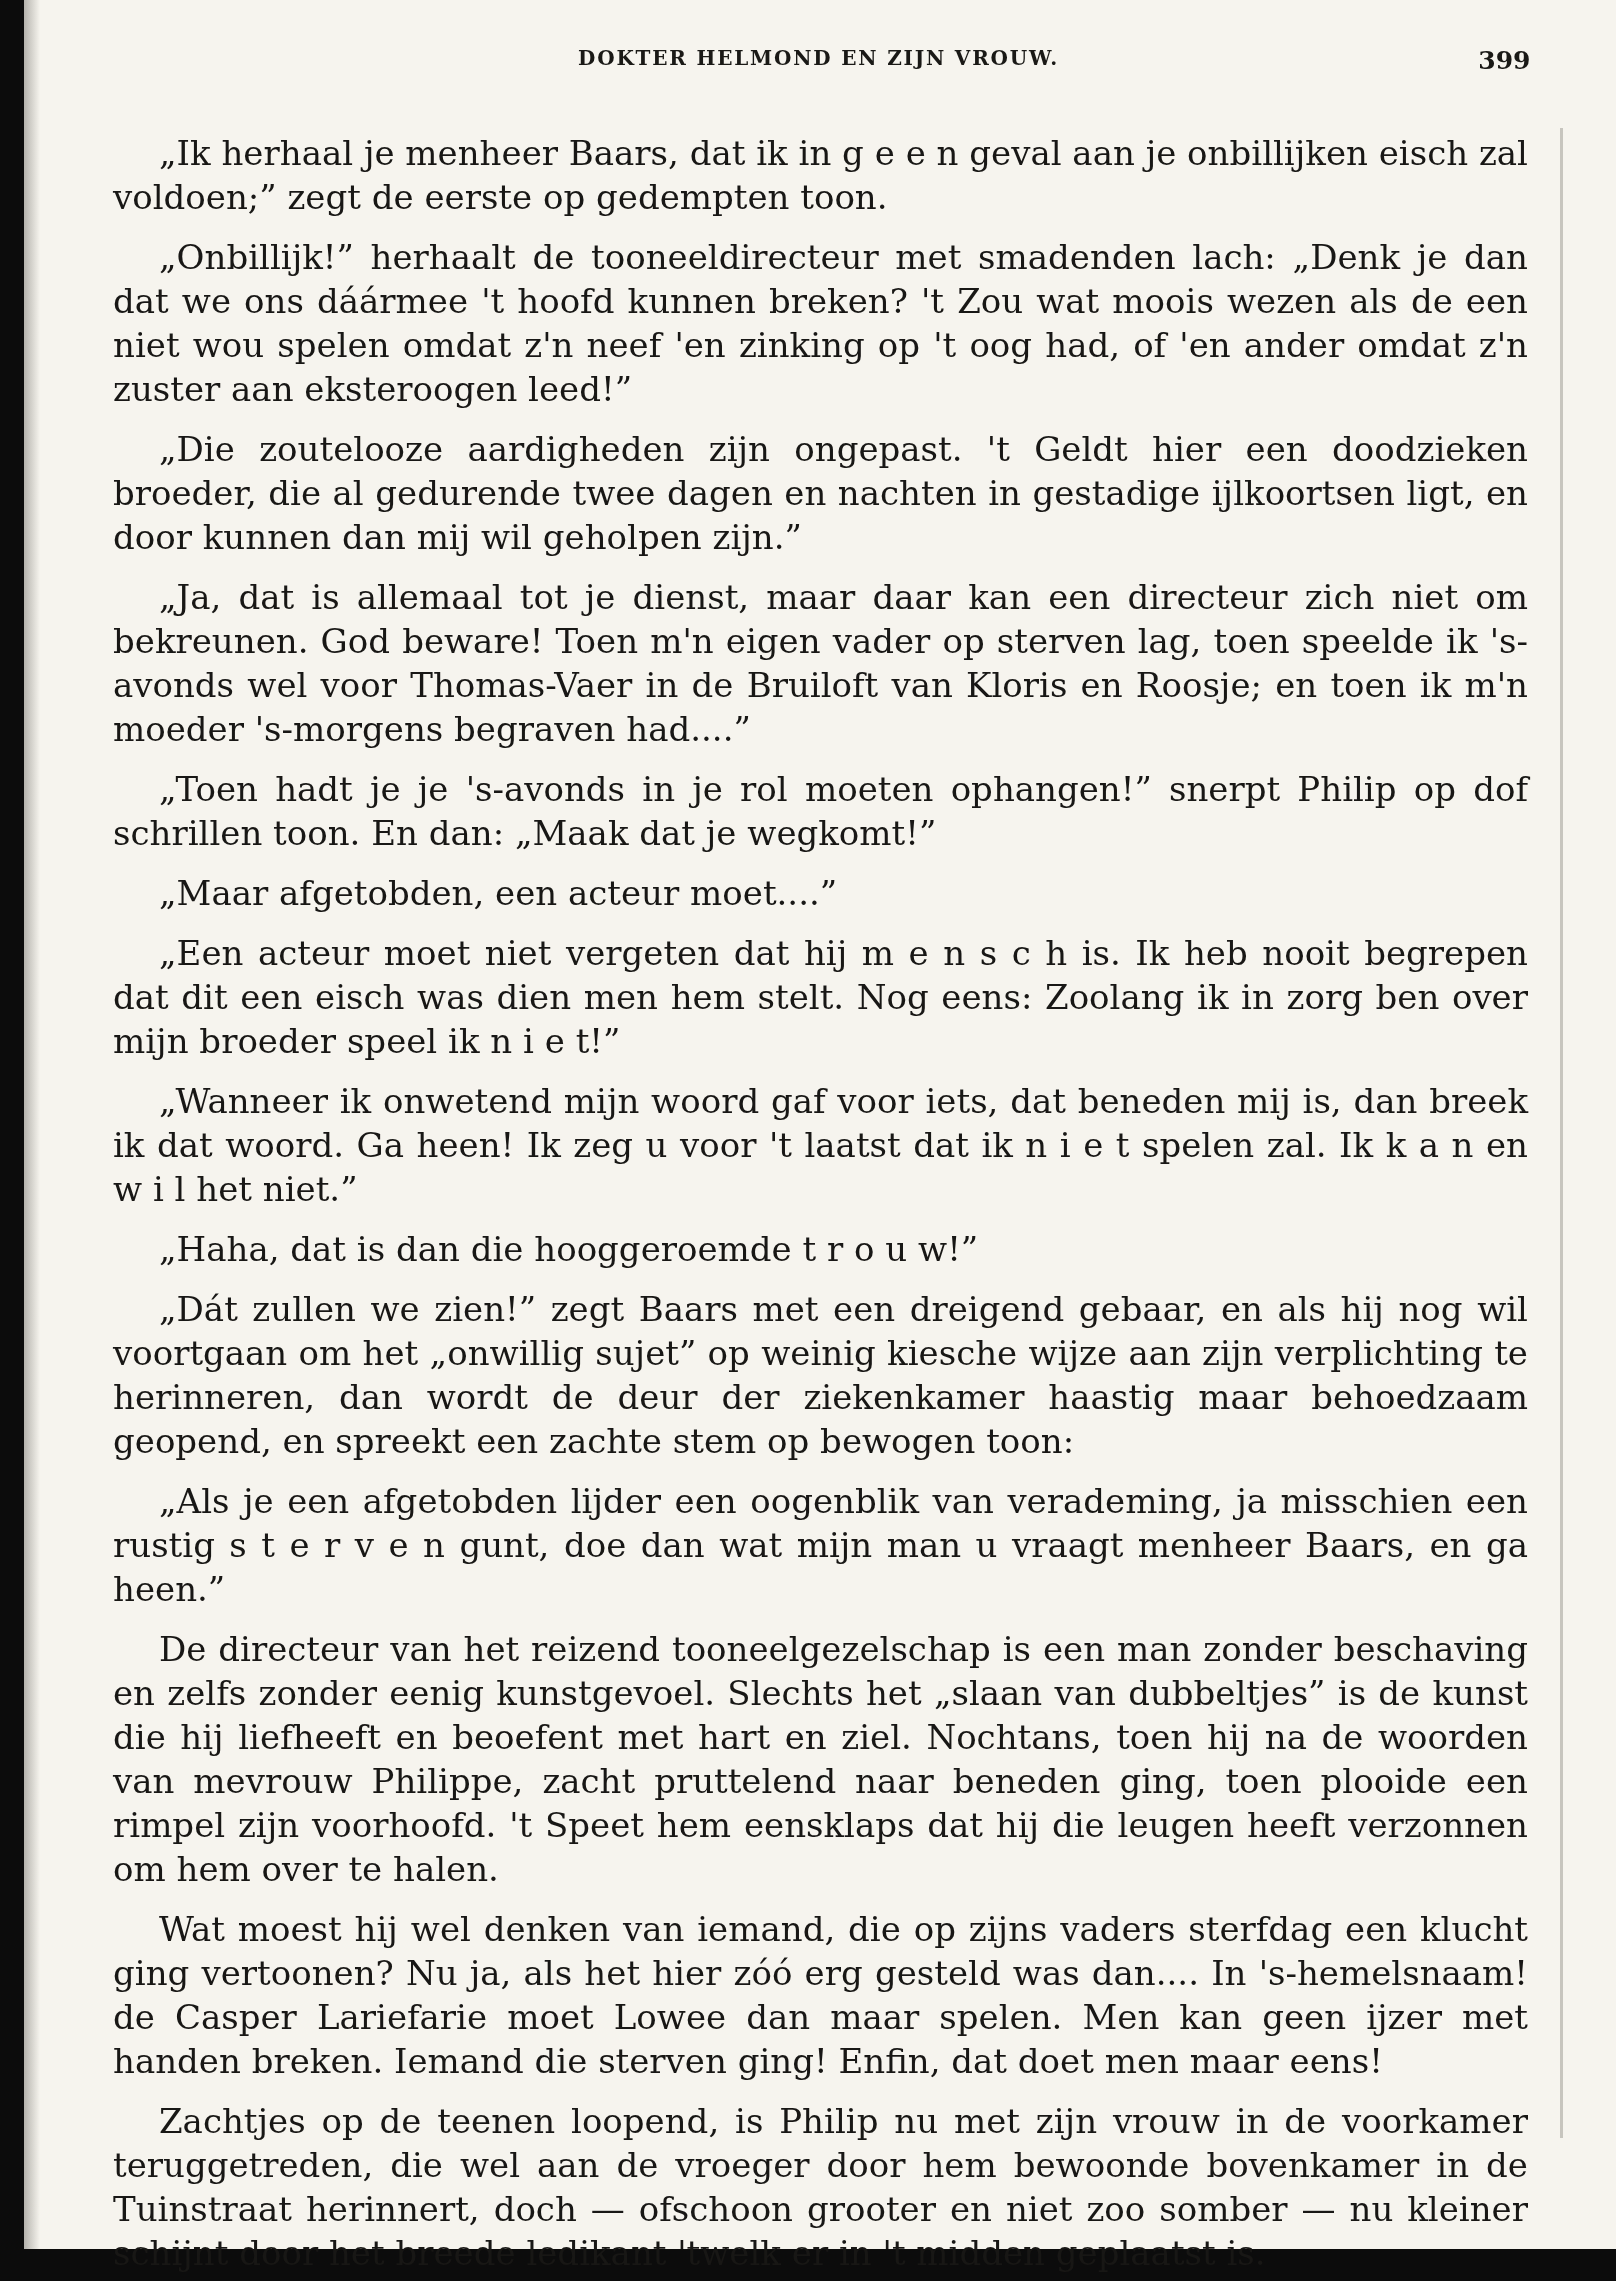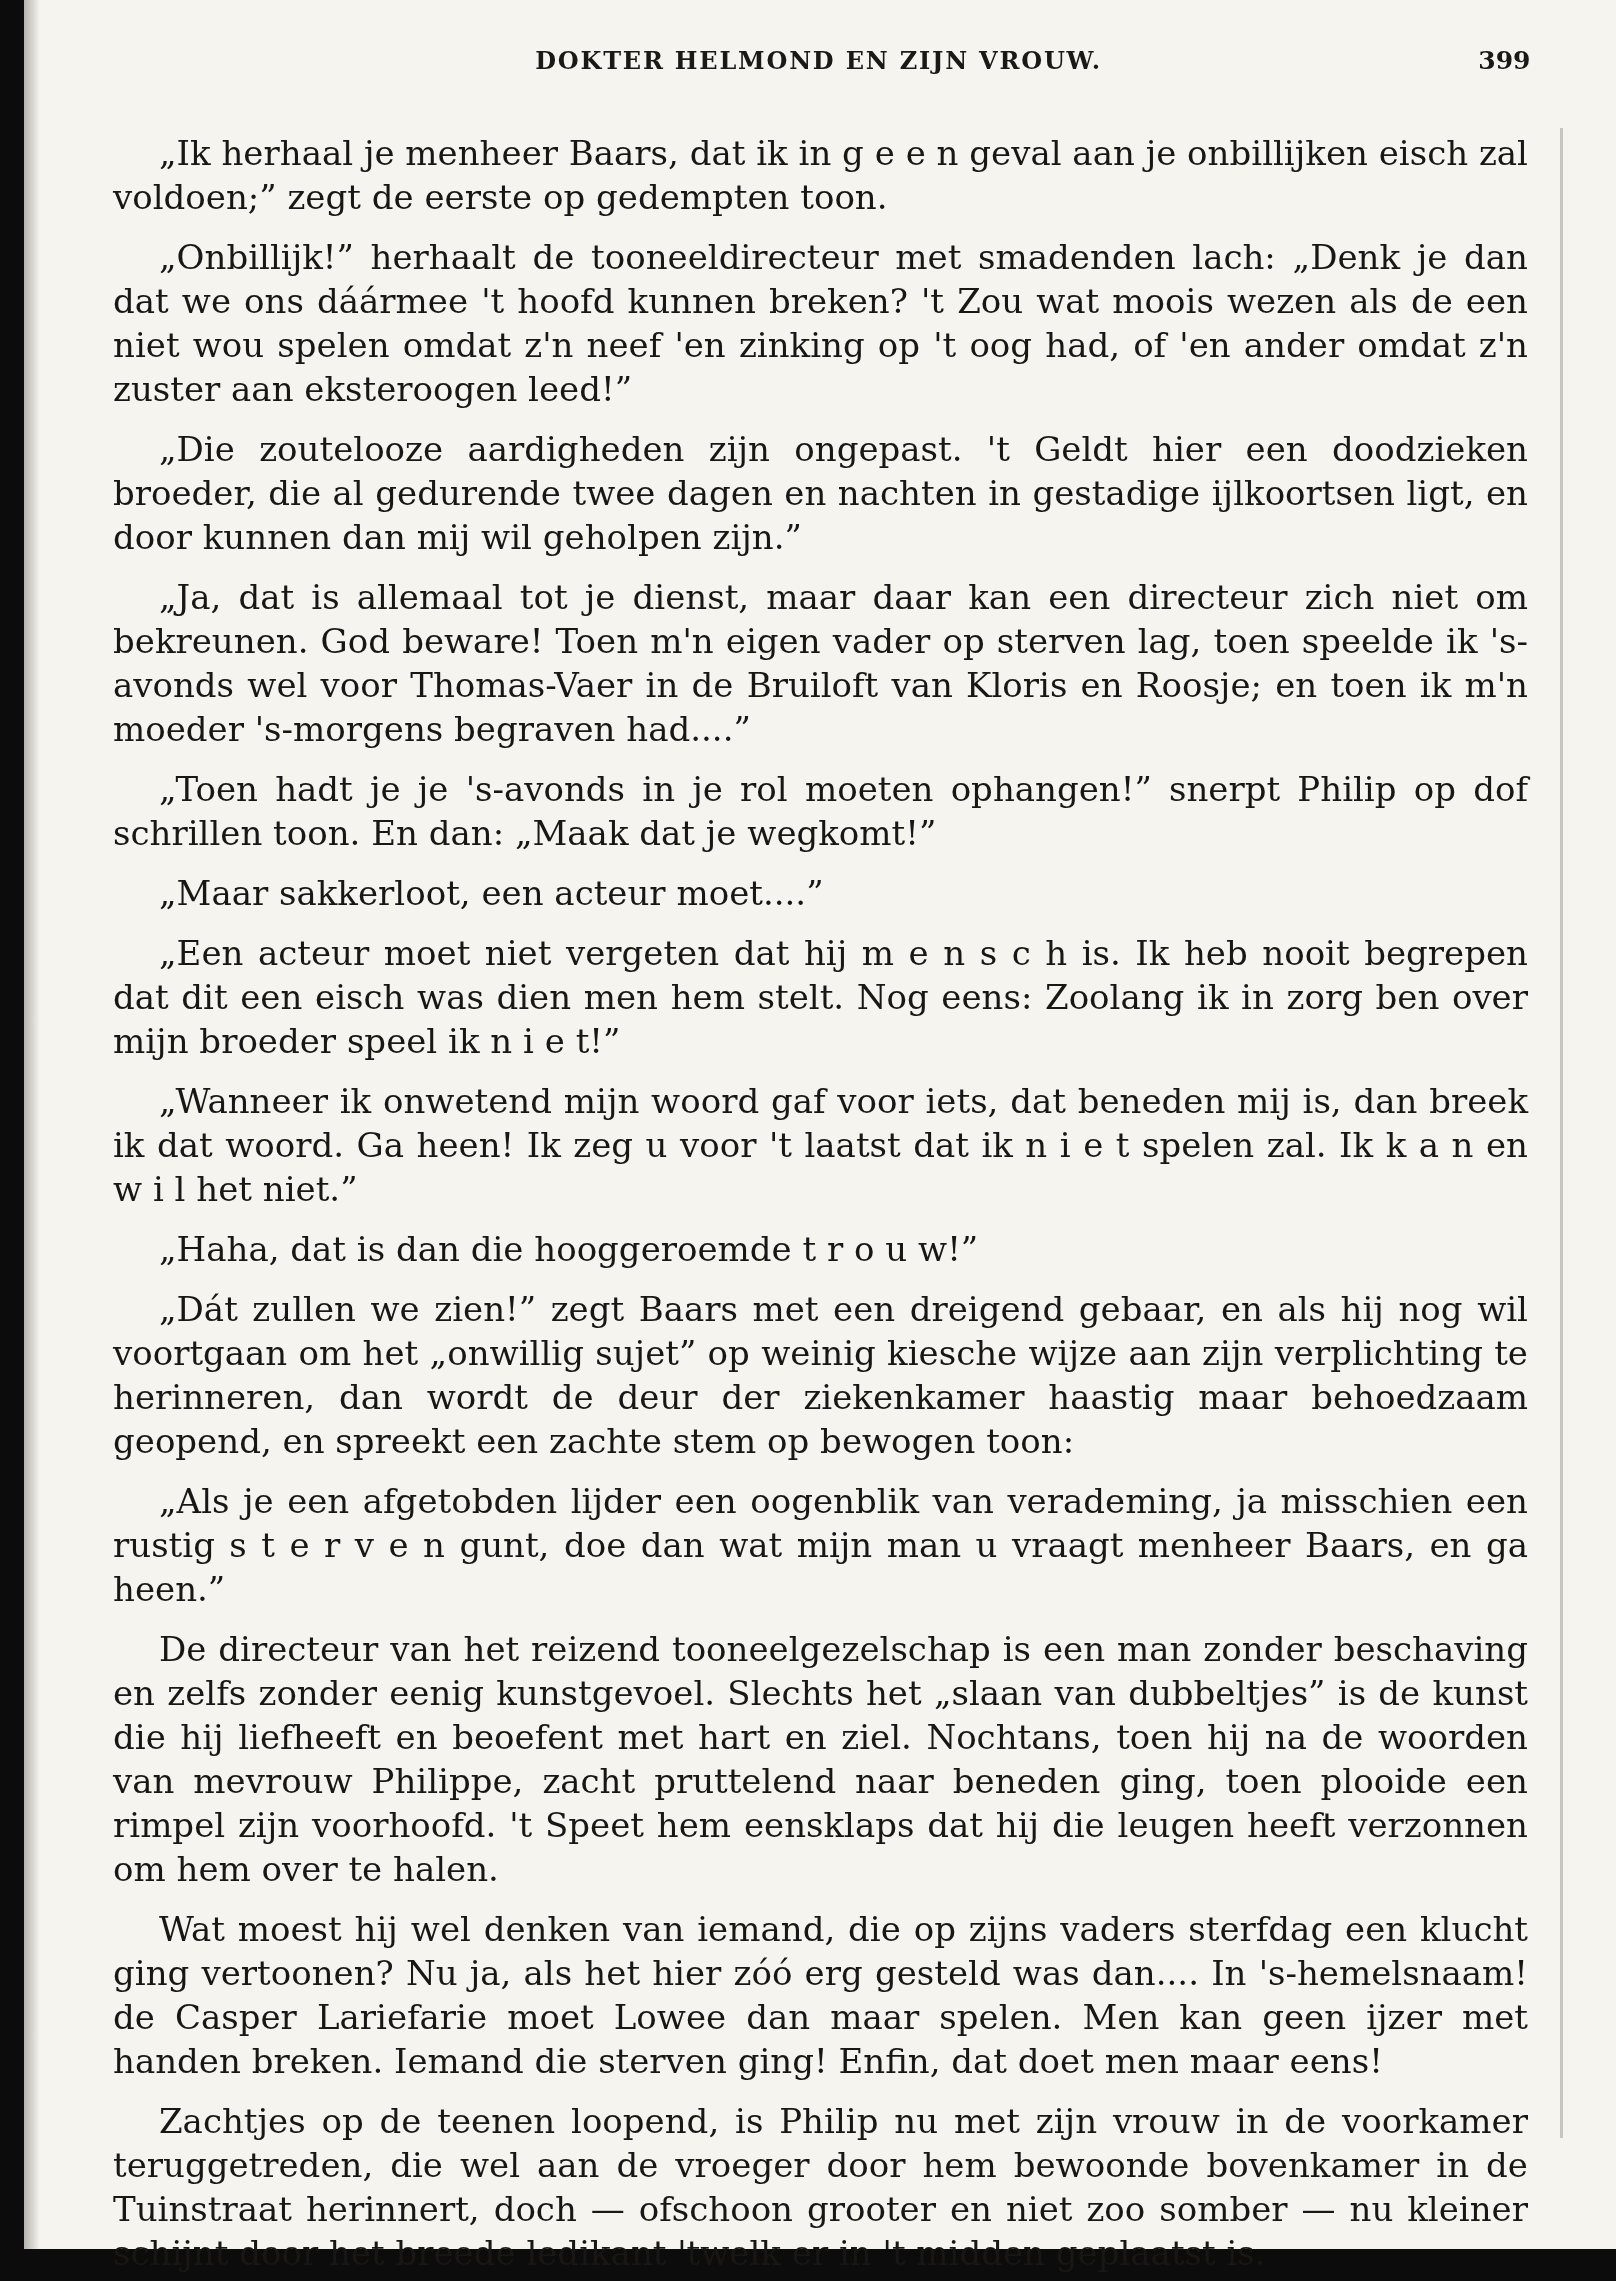--- a/index.html
+++ b/index.html
@@ -43,21 +43,21 @@
     position: absolute;
     top: 46px;
     left: 101px;
     width: 1435px;
     height: 37px;
   }
   .running-title {
     position: absolute;
     left: 0; right: 0;
     text-align: center;
-    font-size: 24px;
+    font-size: 20px;
     font-weight: bold;
     letter-spacing: 1.8px;
     color: #1a1916;
   }
   .page-number {
     position: absolute;
     right: 5.5px; top: 0;
     font-size: 25px;
     font-weight: bold;
     color: #1a1916;
@@ -88,21 +88,21 @@
   <div class="running-title">DOKTER HELMOND EN ZIJN VROUW.</div>
   <div class="page-number">399</div>
 </div>
 
 <div class="text-block">
   <p>„Ik herhaal je menheer Baars, dat ik in g e e n geval aan je onbillijken eisch zal voldoen;” zegt de eerste op gedempten toon.</p>
   <p>„Onbillijk!” herhaalt de tooneeldirecteur met smadenden lach: „Denk je dan dat we ons dáármee 't hoofd kunnen breken? 't Zou wat moois wezen als de een niet wou spelen omdat z'n neef 'en zinking op 't oog had, of 'en ander omdat z'n zuster aan eksteroogen leed!”</p>
   <p>„Die zoutelooze aardigheden zijn ongepast. 't Geldt hier een doodzieken broeder, die al gedurende twee dagen en nachten in gestadige ijlkoortsen ligt, en door kunnen dan mij wil geholpen zijn.”</p>
   <p>„Ja, dat is allemaal tot je dienst, maar daar kan een directeur zich niet om bekreunen. God beware! Toen m'n eigen vader op sterven lag, toen speelde ik 's-avonds wel voor Thomas-Vaer in de Bruiloft van Kloris en Roosje; en toen ik m'n moeder 's-morgens begraven had....”</p>
   <p>„Toen hadt je je 's-avonds in je rol moeten ophangen!” snerpt Philip op dof schrillen toon. En dan: „Maak dat je wegkomt!”</p>
-  <p>„Maar sakkerloot, een acteur moet....”</p>
+  <p>„Maar afgetobden, een acteur moet....”</p>
   <p>„Een acteur moet niet vergeten dat hij m e n s c h is. Ik heb nooit begrepen dat dit een eisch was dien men hem stelt. Nog eens: Zoolang ik in zorg ben over mijn broeder speel ik n i e t!”</p>
   <p>„Wanneer ik onwetend mijn woord gaf voor iets, dat beneden mij is, dan breek ik dat woord. Ga heen! Ik zeg u voor 't laatst dat ik n i e t spelen zal. Ik k a n en w i l het niet.”</p>
   <p>„Haha, dat is dan die hooggeroemde t r o u w!”</p>
   <p>„Dát zullen we zien!” zegt Baars met een dreigend gebaar, en als hij nog wil voortgaan om het „onwillig sujet” op weinig kiesche wijze aan zijn verplichting te herinneren, dan wordt de deur der ziekenkamer haastig maar behoedzaam geopend, en spreekt een zachte stem op bewogen toon:</p>
   <p>„Als je een afgetobden lijder een oogenblik van verademing, ja misschien een rustig s t e r v e n gunt, doe dan wat mijn man u vraagt menheer Baars, en ga heen.”</p>
   <p>De directeur van het reizend tooneelgezelschap is een man zonder beschaving en zelfs zonder eenig kunstgevoel. Slechts het „slaan van dubbeltjes” is de kunst die hij liefheeft en beoefent met hart en ziel. Nochtans, toen hij na de woorden van mevrouw Philippe, zacht pruttelend naar beneden ging, toen plooide een rimpel zijn voorhoofd. 't Speet hem eensklaps dat hij die leugen heeft verzonnen om hem over te halen.</p>
   <p>Wat moest hij wel denken van iemand, die op zijns vaders sterfdag een klucht ging vertoonen? Nu ja, als het hier zóó erg gesteld was dan.... In 's-hemelsnaam! de Casper Lariefarie moet Lowee dan maar spelen. Men kan geen ijzer met handen breken. Iemand die sterven ging! Enfin, dat doet men maar eens!</p>
   <p>Zachtjes op de teenen loopend, is Philip nu met zijn vrouw in de voorkamer teruggetreden, die wel aan de vroeger door hem bewoonde bovenkamer in de Tuinstraat herinnert, doch — ofschoon grooter en niet zoo somber — nu kleiner schijnt door het breede ledikant 'twelk er in 't midden geplaatst is.</p>
 </div>
 

